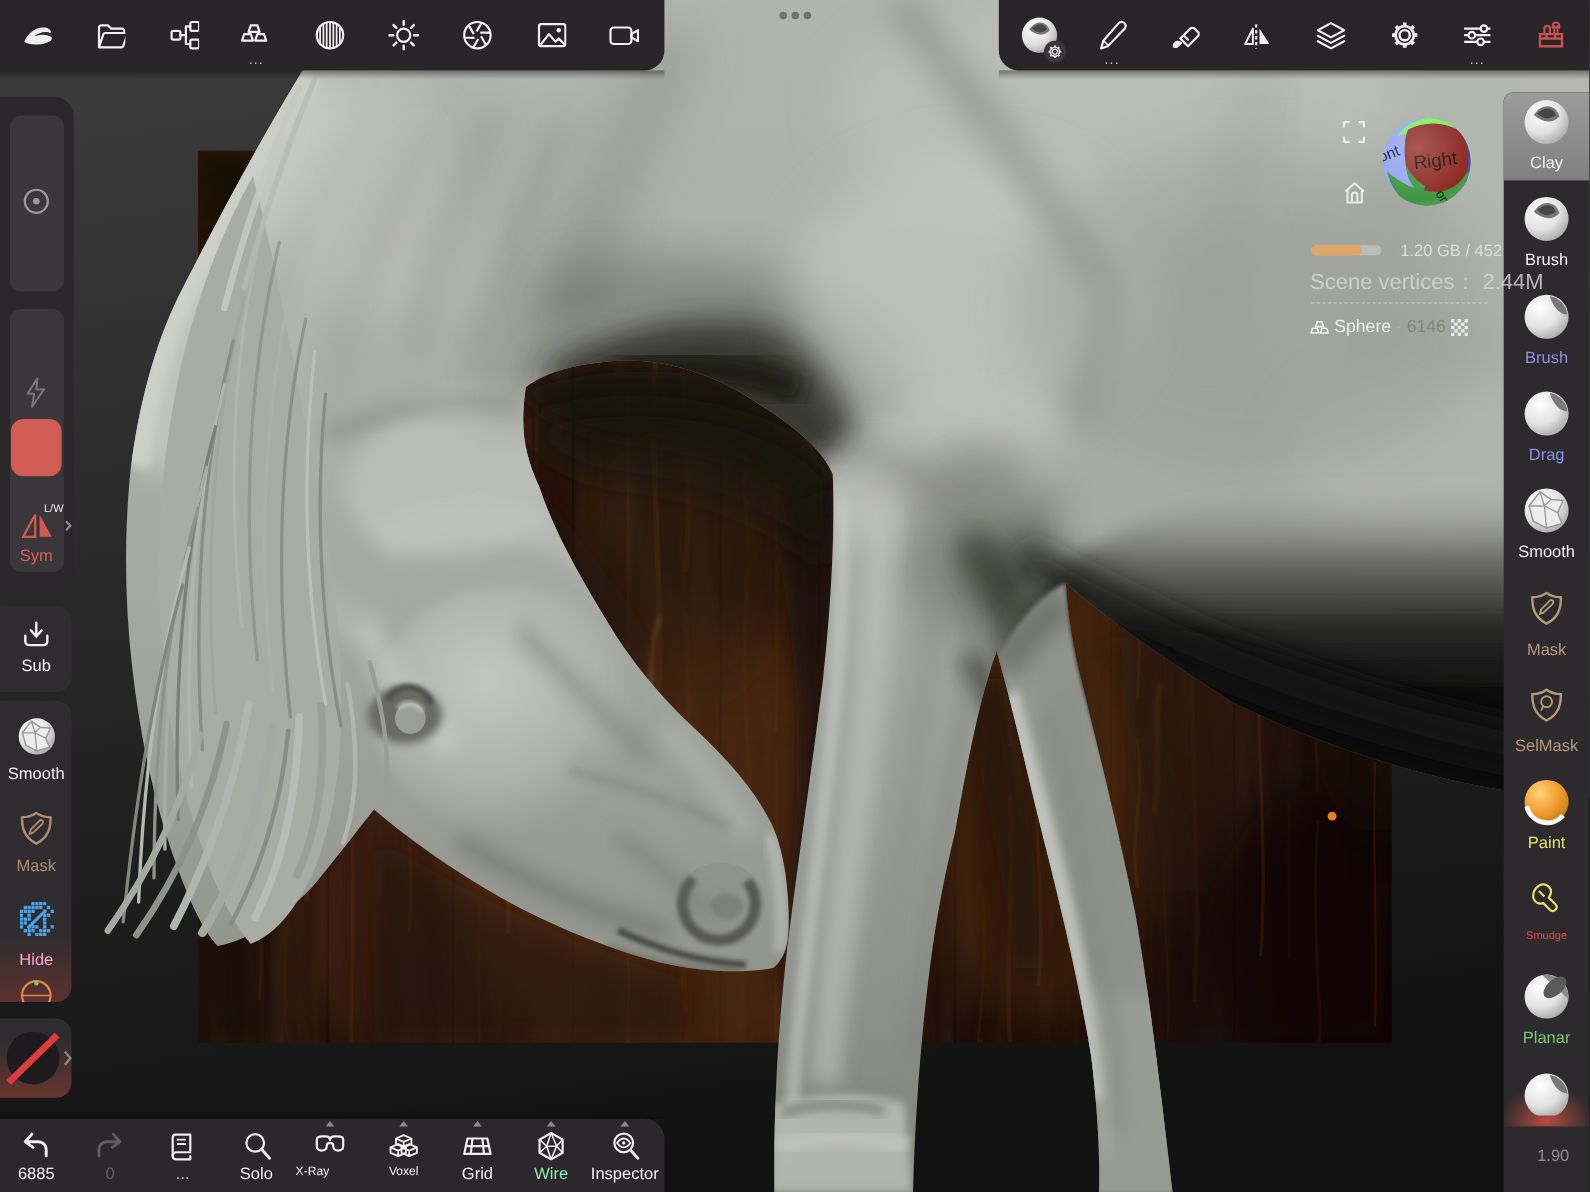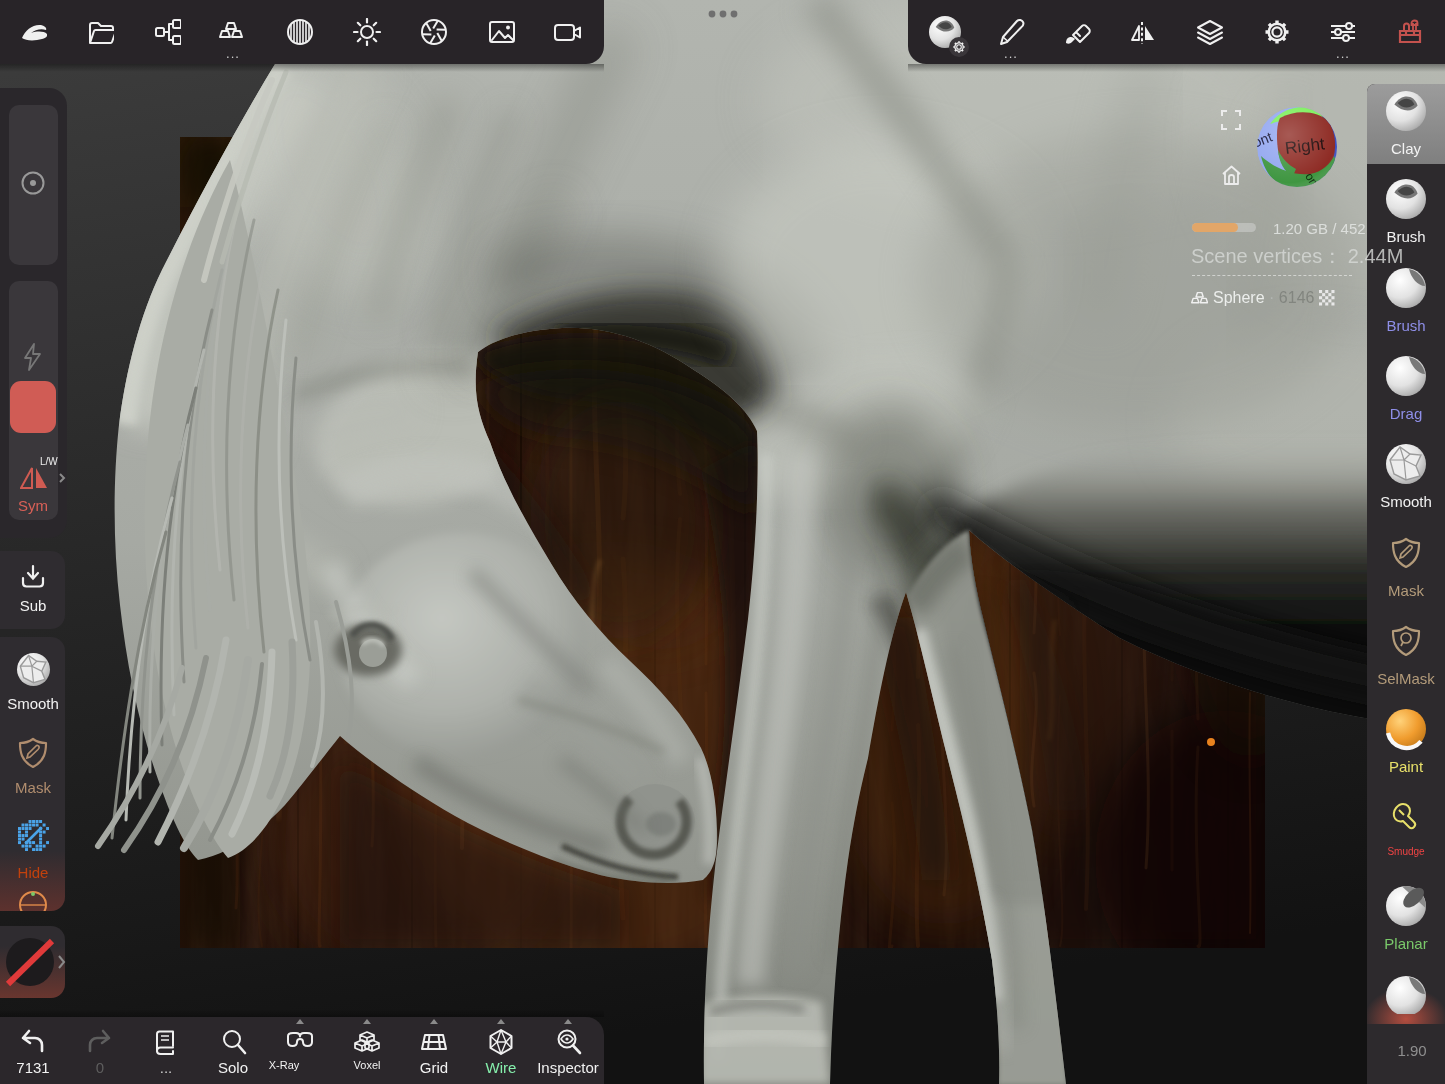--- a/index.html
+++ b/index.html
@@ -508,41 +508,41 @@
     <rect x="20.400000000000002" y="20.400000000000002" width="2.9" height="2.9" fill="#4aa3e8"></rect>
     <rect x="20.400000000000002" y="23.8" width="2.9" height="2.9" fill="#4aa3e8"></rect>
     <rect x="20.400000000000002" y="27.200000000000003" width="2.9" height="2.9" fill="#4aa3e8"></rect>
     <rect x="23.8" y="3.400000000000001" width="2.9" height="2.9" fill="#4aa3e8"></rect>
     <rect x="23.8" y="10.2" width="2.9" height="2.9" fill="#4aa3e8"></rect>
     <rect x="23.8" y="23.8" width="2.9" height="2.9" fill="#4aa3e8"></rect>
     <rect x="27.200000000000003" y="6.799999999999999" width="2.9" height="2.9" fill="#4aa3e8"></rect>
     <rect x="27.200000000000003" y="20.400000000000002" width="2.9" height="2.9" fill="#4aa3e8"></rect>
     <path d="M 7,23 L 23,7" stroke="#4aa3e8" stroke-width="2.6"></path>
   </svg>
-<div class="lbl" style="left:33px;top:864px;color:#c2410c;font-size:15px">Hide</div>
+<div class="lbl" style="left:33px;top:864px;color:#f9a8d4;font-size:15px">Hide</div>
 <svg class="abs" style="left:17px;top:889px" width="32" height="22" viewBox="0 0 32 22">
     <circle cx="16" cy="16" r="13" stroke="#e08a4a" stroke-width="2" fill="none"></circle>
     <circle cx="16" cy="5" r="2" fill="#7ac96a"></circle>
     <line x1="3" y1="16" x2="29" y2="16" stroke="#e08a4a" stroke-width="1.4"></line>
   </svg>
 <div class="abs" style="left:0;top:926px;width:65px;height:72px;border-radius:0 14px 14px 0;overflow:hidden;background:#2f2c30">
 <div class="abs" style="left:0;top:20px;width:65px;height:52px;background:linear-gradient(180deg,rgba(190,60,40,0) 0%,rgba(200,70,45,0.38) 100%)"></div>
 <svg class="abs" style="left:0;top:0" width="65" height="72">
       <circle cx="30" cy="36" r="24" fill="#1d1b1d"></circle>
       <line x1="8" y1="58" x2="52" y2="15" stroke="#e03a3a" stroke-width="6"></line>
     </svg>
 </div>
 <svg class="abs" style="left:58px;top:954px" width="8" height="16" viewBox="0 0 8 16">
     <path d="M 1,2 L 6,8 L 1,14" stroke="#8a8a8a" stroke-width="2" fill="none"></path>
   </svg>
 <div class="abs" style="left:0;top:1017px;width:604px;height:67px;background:#2b272b;border-radius:0 18px 0 0"></div>
 <svg class="abs" style="left:19px;top:1028px" width="28" height="28" viewBox="0 0 28 28">
     <path d="M 4,10 L 10,3 M 4,10 L 11,15 M 4,10 L 16,10 C 20,10 23,13 23,17 L 23,23" stroke="#f0f0f0" stroke-width="2.6" fill="none" stroke-linecap="round" stroke-linejoin="round"></path>
   </svg>
-<div class="lbl" style="left:33px;top:1059px;color:#f2f2f2;font-size:15px">7131</div>
+<div class="lbl" style="left:33px;top:1059px;color:#f2f2f2;font-size:15px">6885</div>
 <svg class="abs" style="left:86px;top:1028px" width="28" height="28" viewBox="0 0 28 28">
     <path d="M 23,10 L 17,3 M 23,10 L 16,15 M 23,10 L 11,10 C 7,10 4,13 4,17 L 4,23" stroke="#5e5e5e" stroke-width="2.6" fill="none" stroke-linecap="round" stroke-linejoin="round"></path>
   </svg>
 <div class="lbl" style="left:100px;top:1059px;color:#5e5e5e;font-size:15px">0</div>
 <svg class="abs" style="left:152px;top:1028px" width="28" height="28" viewBox="0 0 28 28">
     <path d="M 5,23 L 5,6 C 5,4.5 6,3.5 7.5,3.5 L 21,3.5 L 21,18" stroke="#f0f0f0" stroke-width="2" fill="none" stroke-linecap="round" stroke-linejoin="round"></path>
     <path d="M 5,23 C 5,21 6.5,19.5 8.5,19.5 L 21,19.5 M 5,23 C 5,25 6.5,26 8.5,26 L 21,26 L 21,23" stroke="#f0f0f0" stroke-width="2" fill="none" stroke-linecap="round" stroke-linejoin="round"></path>
     <path d="M 9,8 L 17,8 M 9,12 L 17,12" stroke="#f0f0f0" stroke-width="1.6"></path>
   </svg>
 <div class="lbl" style="left:166px;top:1059px;color:#cfcfcf;font-size:15px">...</div>

